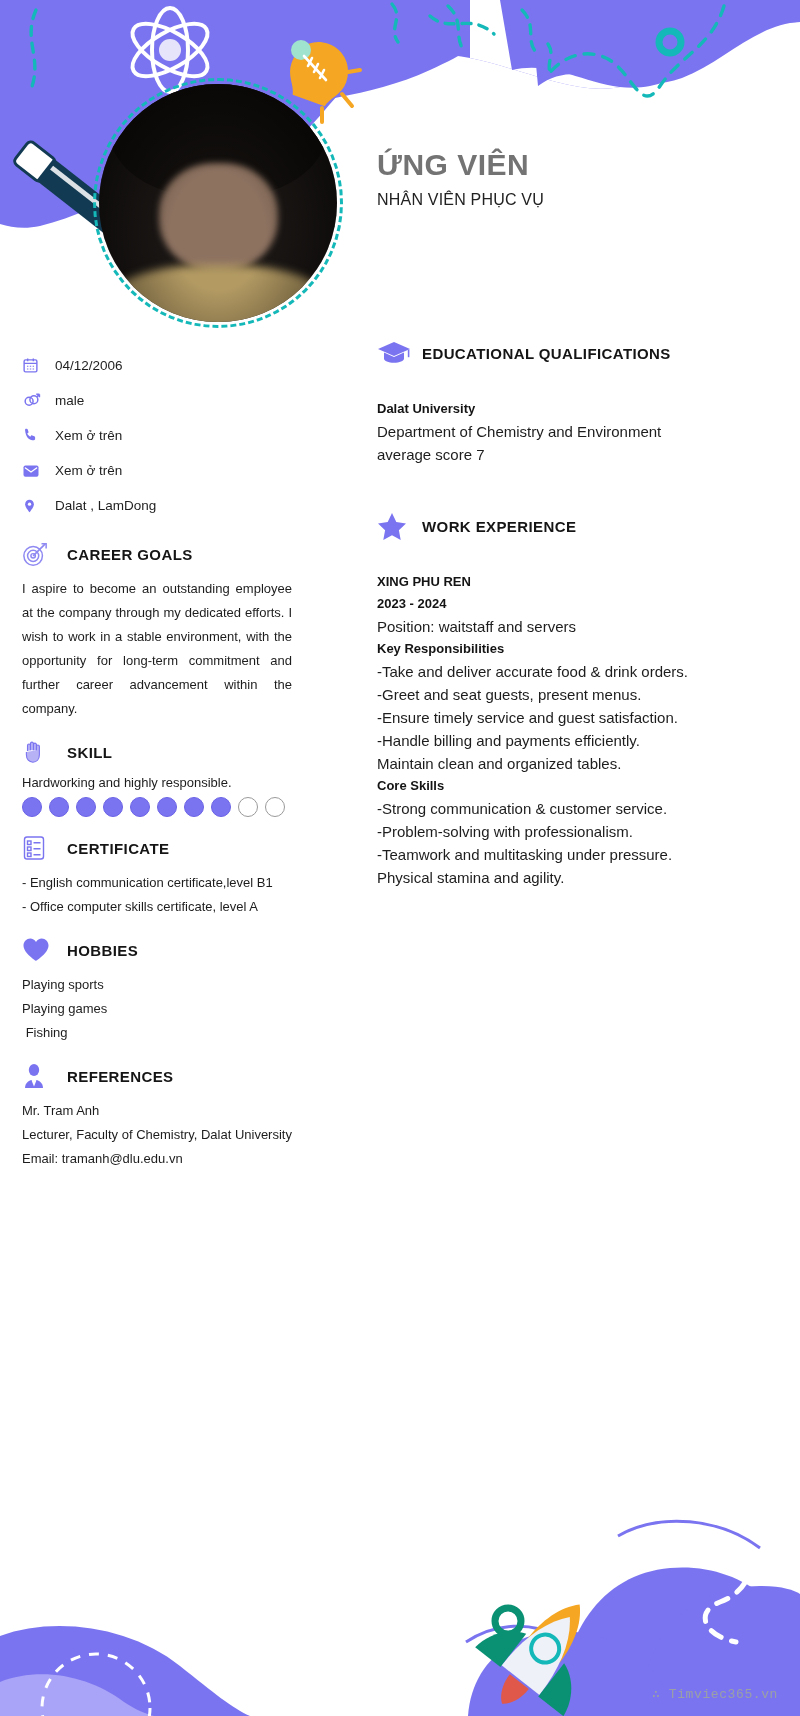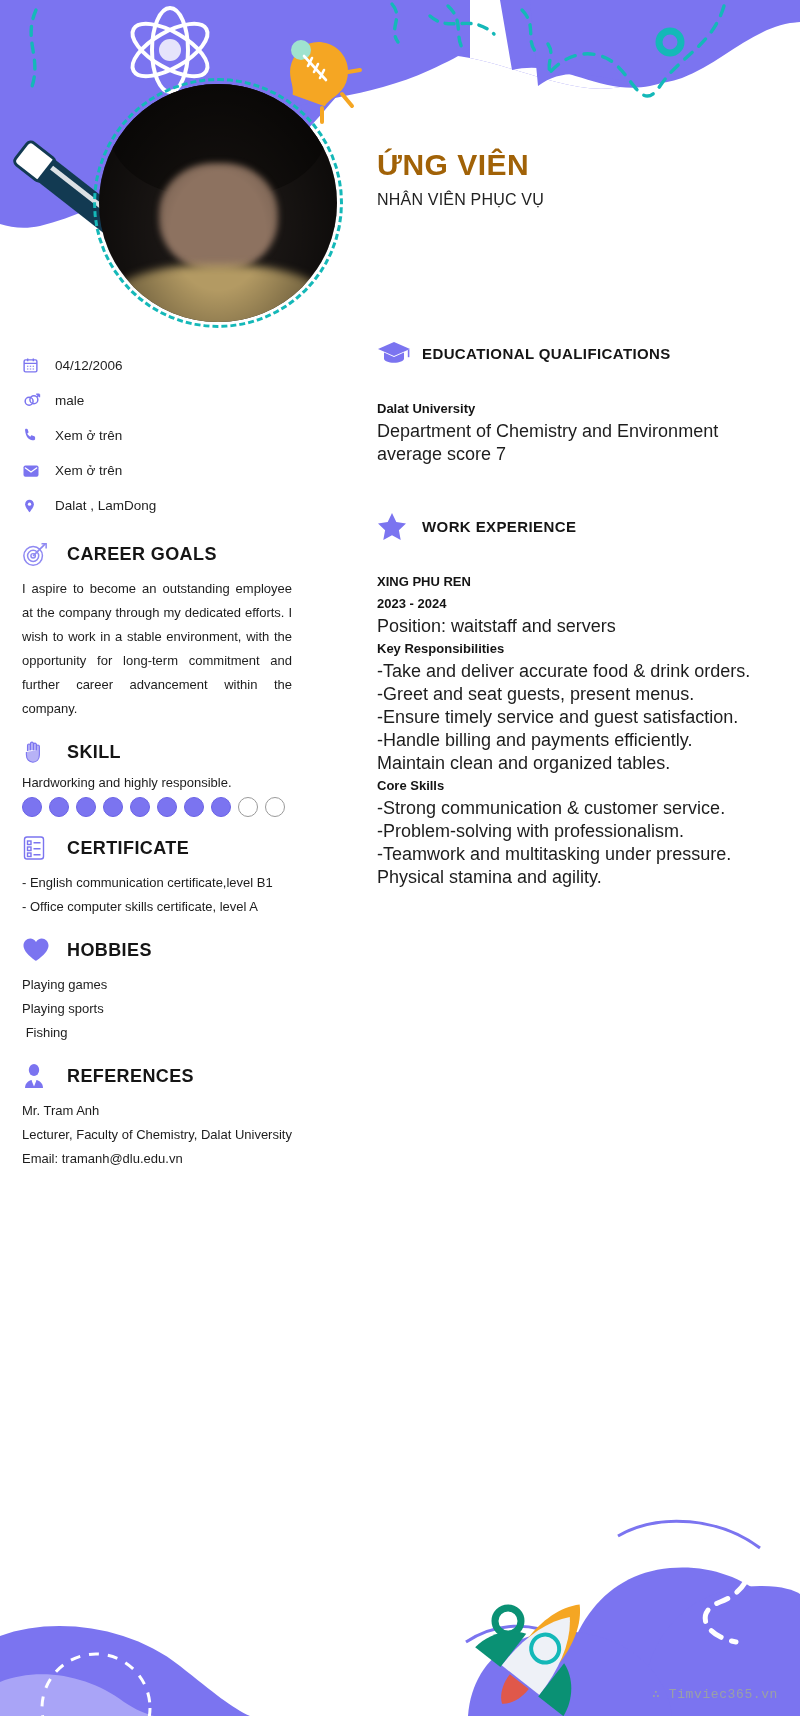--- a/index.html
+++ b/index.html
@@ -76,21 +76,21 @@
 
   
   .name-block {
     position: absolute;
     top: 148px; left: 377px;
   }
   .cand-name {
     font-size: 30px;
     font-weight: bold;
     letter-spacing: 0.5px;
-    color: #a16207;
+    color: #737373;
     line-height: 1.1;
   }
   .cand-role {
     margin-top: 10px;
     font-size: 16px;
     color: #222222;
     letter-spacing: 0.2px;
   }
 
   
@@ -133,21 +133,21 @@
     margin-bottom: 10px;
   }
   .sec-ico {
     width: 34px;
     flex: 0 0 34px;
     display: flex;
     align-items: center;
     color: #7b74f0;
   }
   .sec-title {
-    font-size: 18px;
+    font-size: 15px;
     font-weight: bold;
     letter-spacing: 0.4px;
     color: #151515;
     padding-left: 11px;
   }
   .col-right .sec-head { margin-top: 0; }
   .col-right .sec-title { font-size: 15px; }
 
   
   .goal-text {
@@ -187,21 +187,21 @@
   }
 
   
   .r-bold {
     font-size: 13px;
     font-weight: bold;
     color: #141414;
     line-height: 22px;
   }
   .r-line {
-    font-size: 18px;
+    font-size: 15px;
     color: #1d1d1d;
     line-height: 23px;
   }
   .sec-gap { height: 46px; }
 
   
   .footer-decor {
     position: absolute;
     left: 0; bottom: 0;
     width: 800px; height: 380px;
@@ -397,22 +397,22 @@
     <div class="plain-line">- Office computer skills certificate, level A</div>
 
     <div class="sec-head">
       <span class="sec-ico">
         <svg width="28" height="26" viewBox="0 0 28 26" fill="#7b74f0">
           <path d="M14 24S1.5 16.3 1.5 8.6C1.5 4.4 4.7 1.5 8.2 1.5c2.4 0 4.6 1.4 5.8 3.5 1.2-2.1 3.4-3.5 5.8-3.5 3.5 0 6.7 2.9 6.7 7.1C26.5 16.3 14 24 14 24z"></path>
         </svg>
       </span>
       <span class="sec-title">HOBBIES</span>
     </div>
+    <div class="plain-line">Playing sports</div>
     <div class="plain-line">Playing games</div>
-    <div class="plain-line">Playing sports</div>
     <div class="plain-line"> Fishing</div>
 
     <div class="sec-head">
       <span class="sec-ico">
         <svg width="24" height="26" viewBox="0 0 24 26" fill="#7b74f0">
           <ellipse cx="12" cy="7" rx="5.2" ry="6"></ellipse>
           <path d="M3 25c0-5 4-8.2 9-8.2s9 3.2 9 8.2z"></path>
           <path d="M12 15l2.4 2.6-2.4 6-2.4-6z" fill="#ffffff"></path>
         </svg>
       </span>

